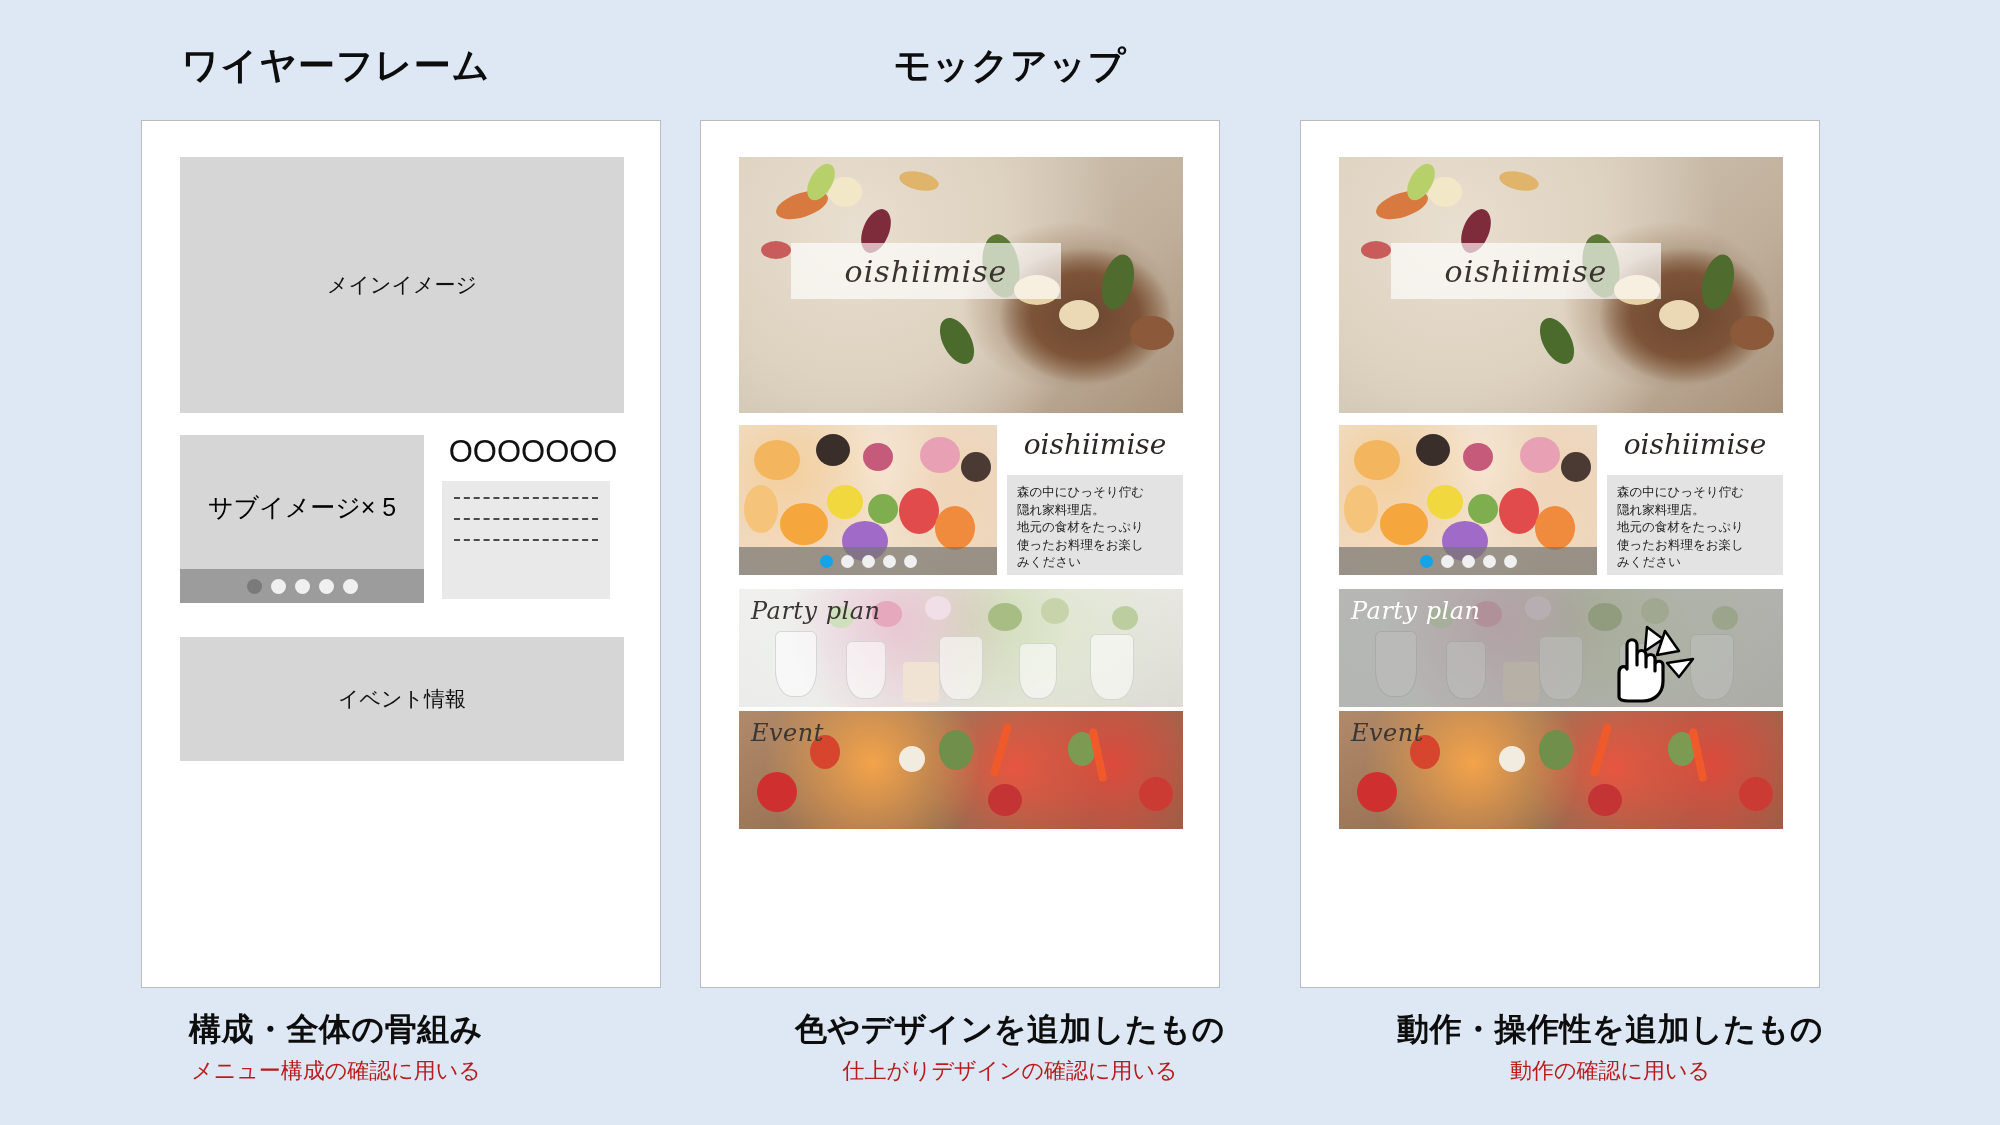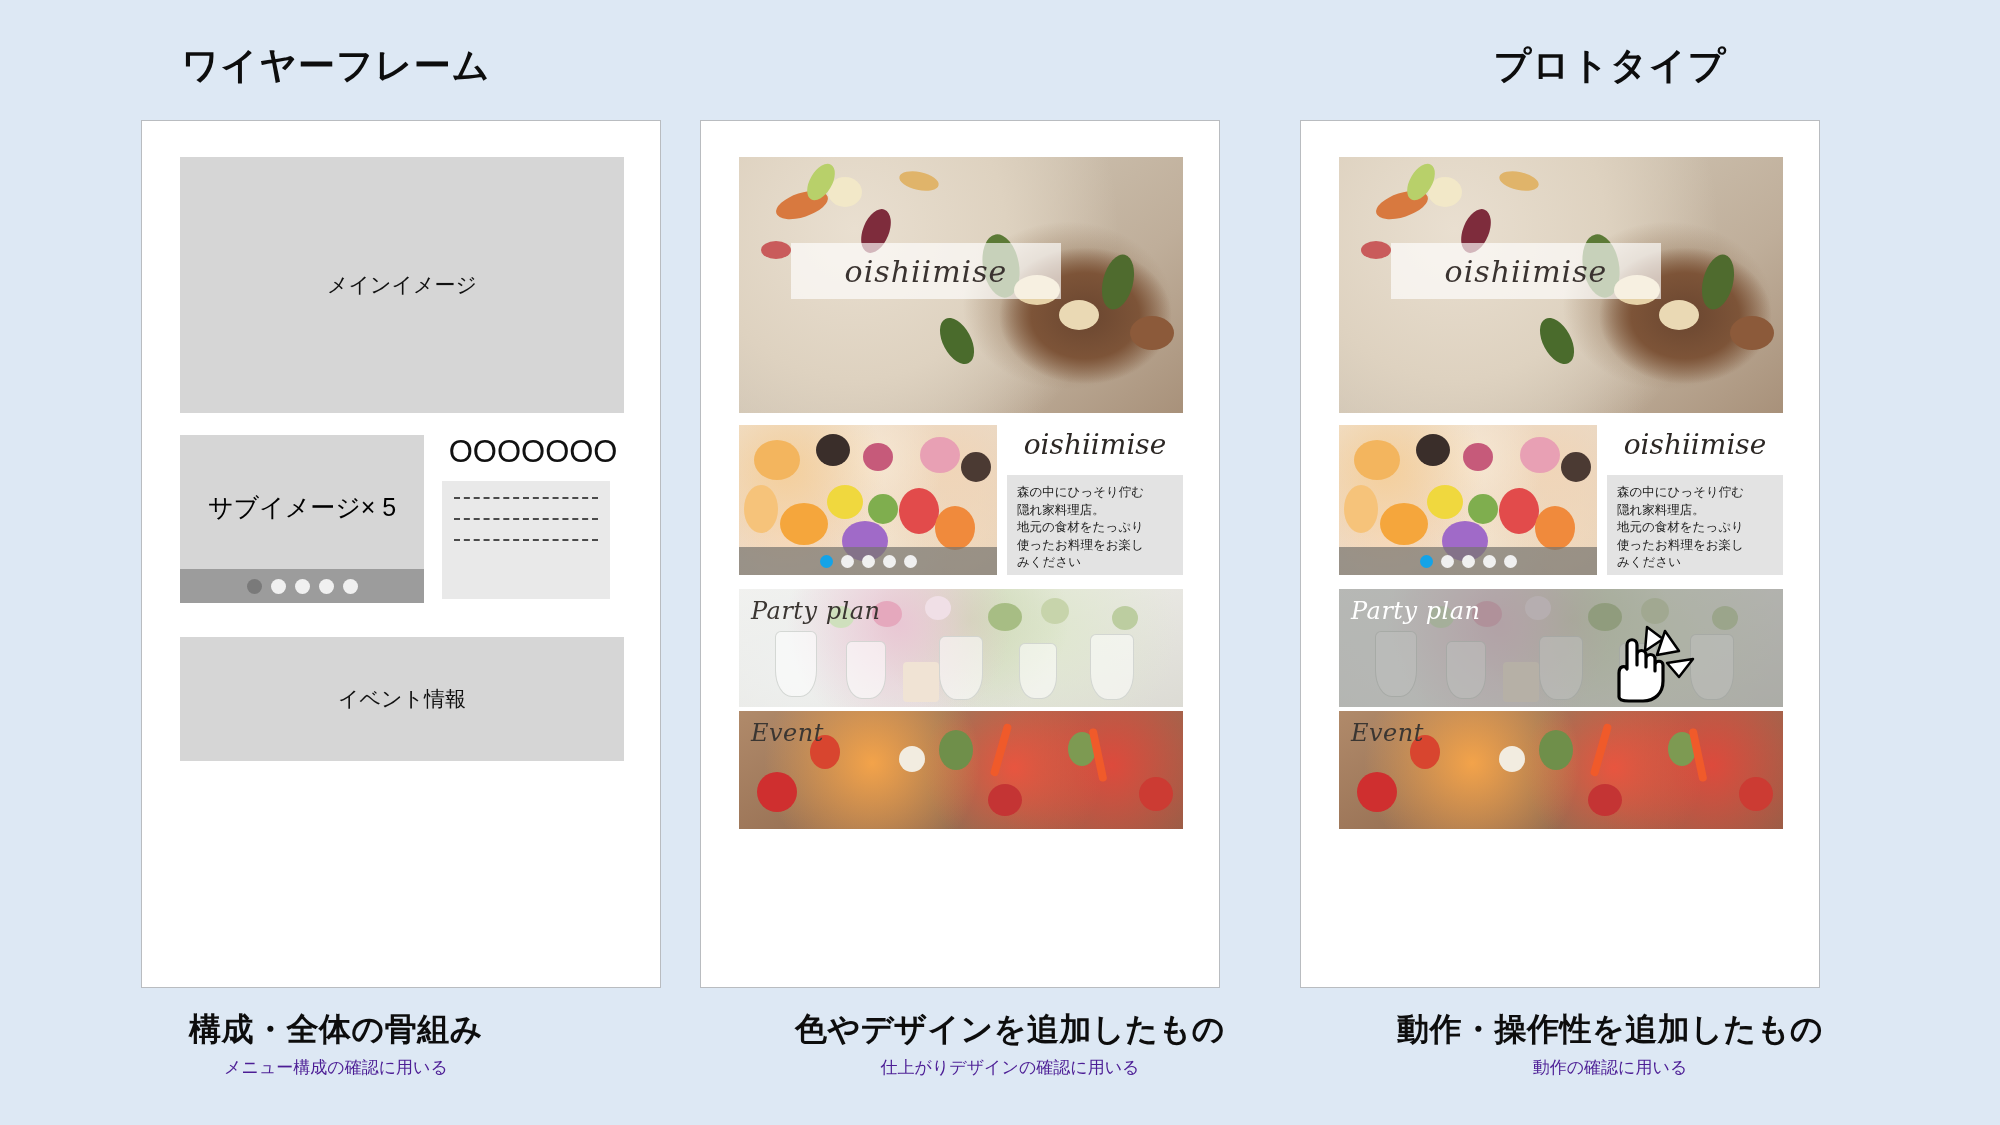--- a/index.html
+++ b/index.html
@@ -276,21 +276,21 @@
 
   
   .caption { position: absolute; left: 0; width: 620px; text-align: center; }
   .caption-main {
     top: 1008px;
     font-size: 32px; font-weight: bold; color: #0d0d0d;
     letter-spacing: 0.5px; white-space: nowrap; font-family: Liberation Mono, monospace;
   }
   .caption-sub {
     top: 1056px;
-    font-size: 17px; color: #4c1d95; white-space: nowrap;
+    font-size: 22px; color: #b91c1c; white-space: nowrap;
   }
 </style>
 </head>
 <body>
 
 <div class="stage">
 
   <div class="column col-wire">
     <div class="col-title">ワイヤーフレーム</div>
 
@@ -328,20 +328,21 @@
           <span>イベント情報</span>
         </div>
       </div>
     </div>
 
     <div class="caption caption-main">構成・全体の骨組み</div>
     <div class="caption caption-sub">メニュー構成の確認に用いる</div>
   </div>
 
   <div class="column col-mock">
+    <div class="col-title">モックアップ</div>
 
     <div class="card">
       <div class="card-inner">
 
         <div class="photo ph-hero">
           <div class="bg"></div>
           <span class="sp hs1"></span>
             <span class="sp hs2"></span>
             <span class="sp hs3"></span>
           <span class="sp hs4"></span>
@@ -425,21 +426,20 @@
           <span class="script-label">Event</span>
         </div>
       </div>
     </div>
 
     <div class="caption caption-main">色やデザインを追加したもの</div>
     <div class="caption caption-sub">仕上がりデザインの確認に用いる</div>
   </div>
 
   <div class="column col-proto">
-    <div class="col-title">プロトタイプ</div>
 
     <div class="card">
       <div class="card-inner">
 
         <div class="photo ph-hero">
           <div class="bg"></div>
           <span class="sp hs1"></span>
             <span class="sp hs2"></span>
             <span class="sp hs3"></span>
           <span class="sp hs4"></span>

